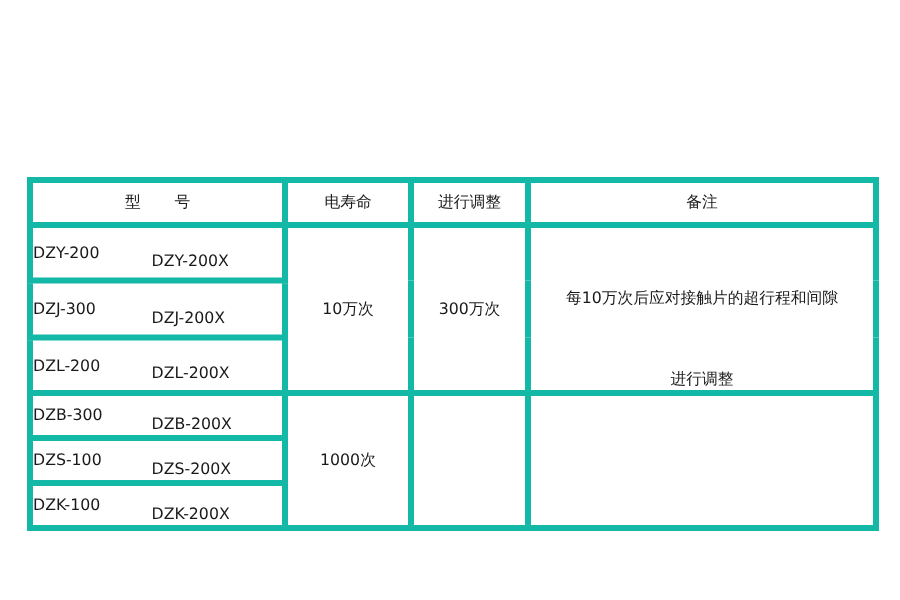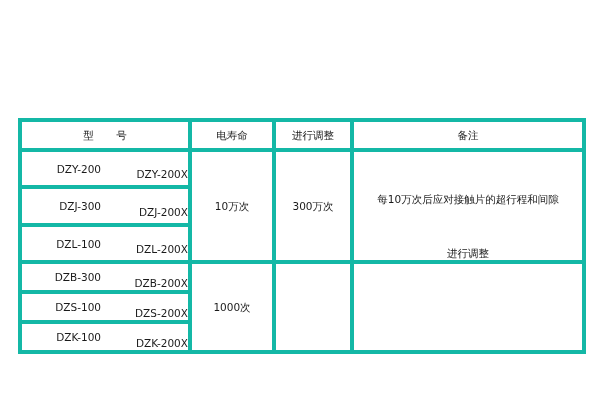--- a/index.html
+++ b/index.html
@@ -55,21 +55,21 @@
   .model-cell {
     display: flex;
     flex-direction: row;
     align-items: center;
     justify-content: center;
     height: 26px;
     gap: 0;
   }
   .model-a, .model-b {
     display: inline-block;
-    text-align: right;
+    text-align: left;
   }
   .model-a { width: 80px; }
   .model-b { width: 88px; margin-top: 11px; }
 
   .head-model {
     letter-spacing: 6px;
     padding-left: 6px;
   }
 
   .note-cell {
@@ -139,21 +139,21 @@
             <div class="model-cell">
               <span class="model-a">DZJ-300</span>
               <span class="model-b">DZJ-200X</span>
             </div>
           </td>
         </tr>
 
         <tr class="r-body">
           <td>
             <div class="model-cell">
-              <span class="model-a">DZL-100</span>
+              <span class="model-a">DZL-200</span>
               <span class="model-b">DZL-200X</span>
             </div>
           </td>
         </tr>
 
         <tr class="r-body">
           <td>
             <div class="model-cell">
               <span class="model-a">DZB-300</span>
               <span class="model-b">DZB-200X</span>

